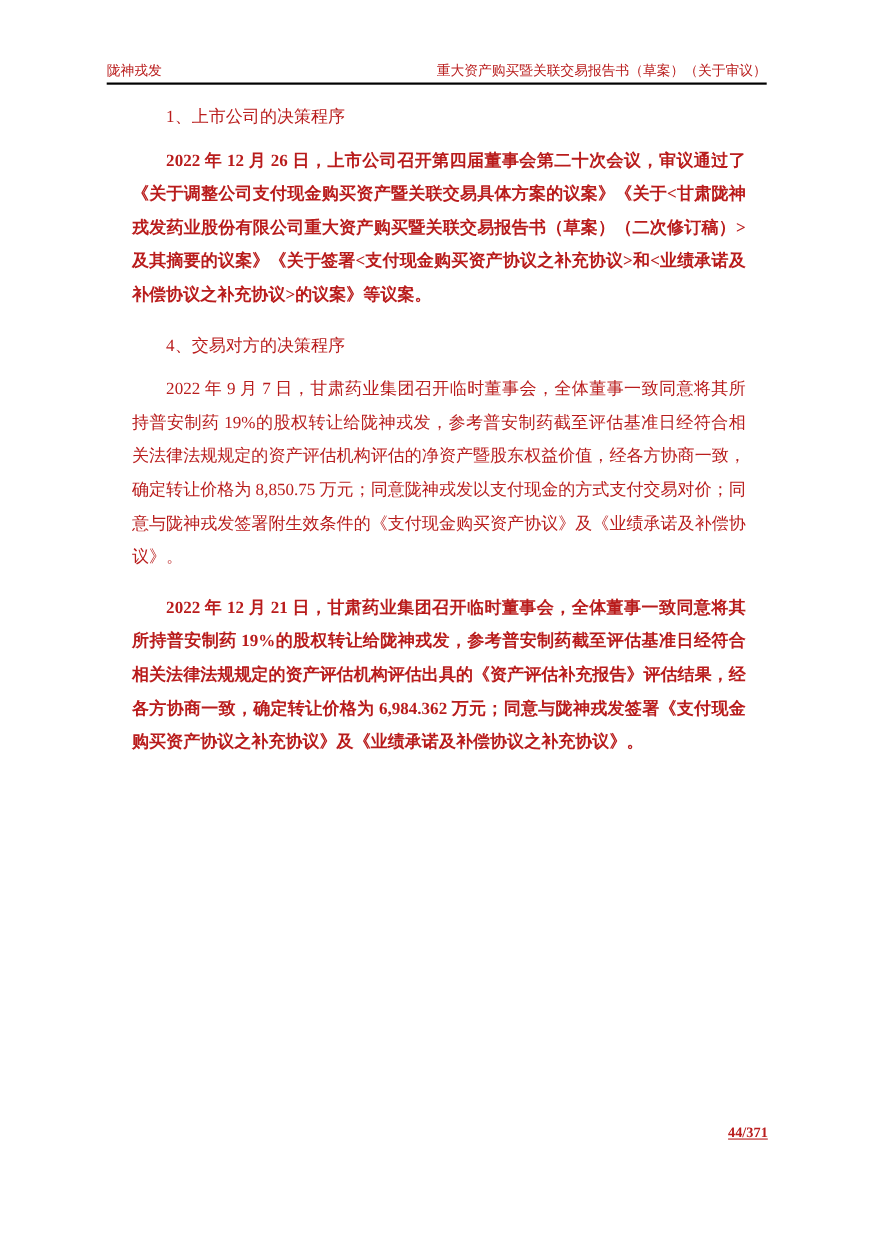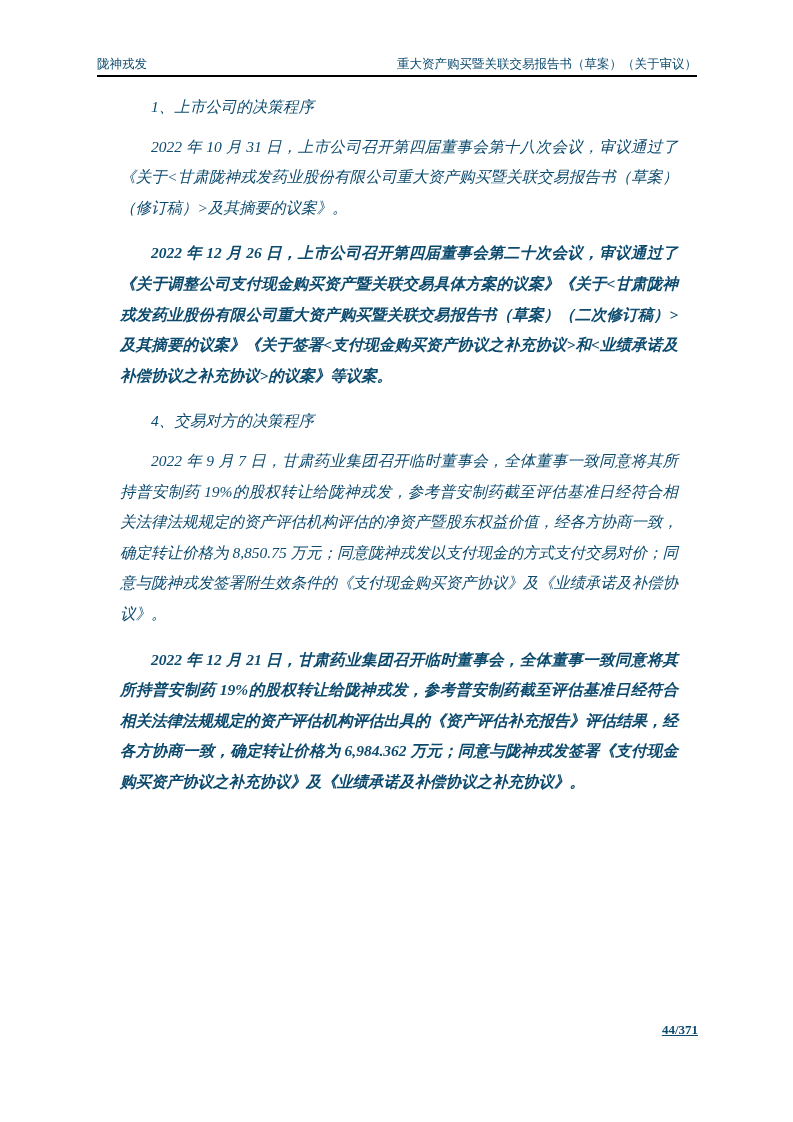--- a/index.html
+++ b/index.html
@@ -6,21 +6,21 @@
     margin: 0;
     padding: 0;
     background: #ffffff;
   }
   .page {
     position: relative;
     width: 793px;
     height: 1122px;
     background: #ffffff;
     font-family: "Liberation Serif", "DejaVu Serif", serif;
-    color: #0c4a6e;
+    color: #b91c1c;
     overflow: hidden;
   }
   
   .header {
     position: absolute;
     left: 97px;
     width: 600px;
     top: 56px;
     display: flex;
     justify-content: space-between;
@@ -35,21 +35,20 @@
   
   .content {
     position: absolute;
     left: 120px;
     width: 558px;
     top: 92px;
     font-size: 15.5px;
     line-height: 30.6px;
     text-align: justify;
     text-justify: inter-character;
-    font-style: italic;
   }
   .heading {
     margin: 0 0 9px 0;
     text-indent: 31px;
     font-weight: normal;
     font-size: 15.5px;
   }
   .para {
     margin: 0 0 15px 0;
     text-indent: 31px;
@@ -75,21 +74,20 @@
 
   <div class="header">
     <span class="left">陇神戎发</span>
     <span class="right">重大资产购买暨关联交易报告书（草案）（关于审议）</span>
   </div>
 
   <div class="content">
     <div class="heading">1、上市公司的决策程序</div>
 
 
-    <div class="para">2022 年 10 月 31 日，上市公司召开第四届董事会第十八次会议，审议通过了《关于&lt;甘肃陇神戎发药业股份有限公司重大资产购买暨关联交易报告书（草案）（修订稿）&gt;及其摘要的议案》。</div>
 
     <div class="para bold">2022 年 12 月 26 日，上市公司召开第四届董事会第二十次会议，审议通过了《关于调整公司支付现金购买资产暨关联交易具体方案的议案》《关于&lt;甘肃陇神戎发药业股份有限公司重大资产购买暨关联交易报告书（草案）（二次修订稿）&gt;及其摘要的议案》《关于签署&lt;支付现金购买资产协议之补充协议&gt;和&lt;业绩承诺及补偿协议之补充协议&gt;的议案》等议案。</div>
 
     <div class="heading">4、交易对方的决策程序</div>
 
     <div class="para">2022 年 9 月 7 日，甘肃药业集团召开临时董事会，全体董事一致同意将其所持普安制药 19%的股权转让给陇神戎发，参考普安制药截至评估基准日经符合相关法律法规规定的资产评估机构评估的净资产暨股东权益价值，经各方协商一致，确定转让价格为 8,850.75 万元；同意陇神戎发以支付现金的方式支付交易对价；同意与陇神戎发签署附生效条件的《支付现金购买资产协议》及《业绩承诺及补偿协议》。</div>
 
     <div class="para bold">2022 年 12 月 21 日，甘肃药业集团召开临时董事会，全体董事一致同意将其所持普安制药 19%的股权转让给陇神戎发，参考普安制药截至评估基准日经符合相关法律法规规定的资产评估机构评估出具的《资产评估补充报告》评估结果，经各方协商一致，确定转让价格为 6,984.362 万元；同意与陇神戎发签署《支付现金购买资产协议之补充协议》及《业绩承诺及补偿协议之补充协议》。</div>
 
   </div>

